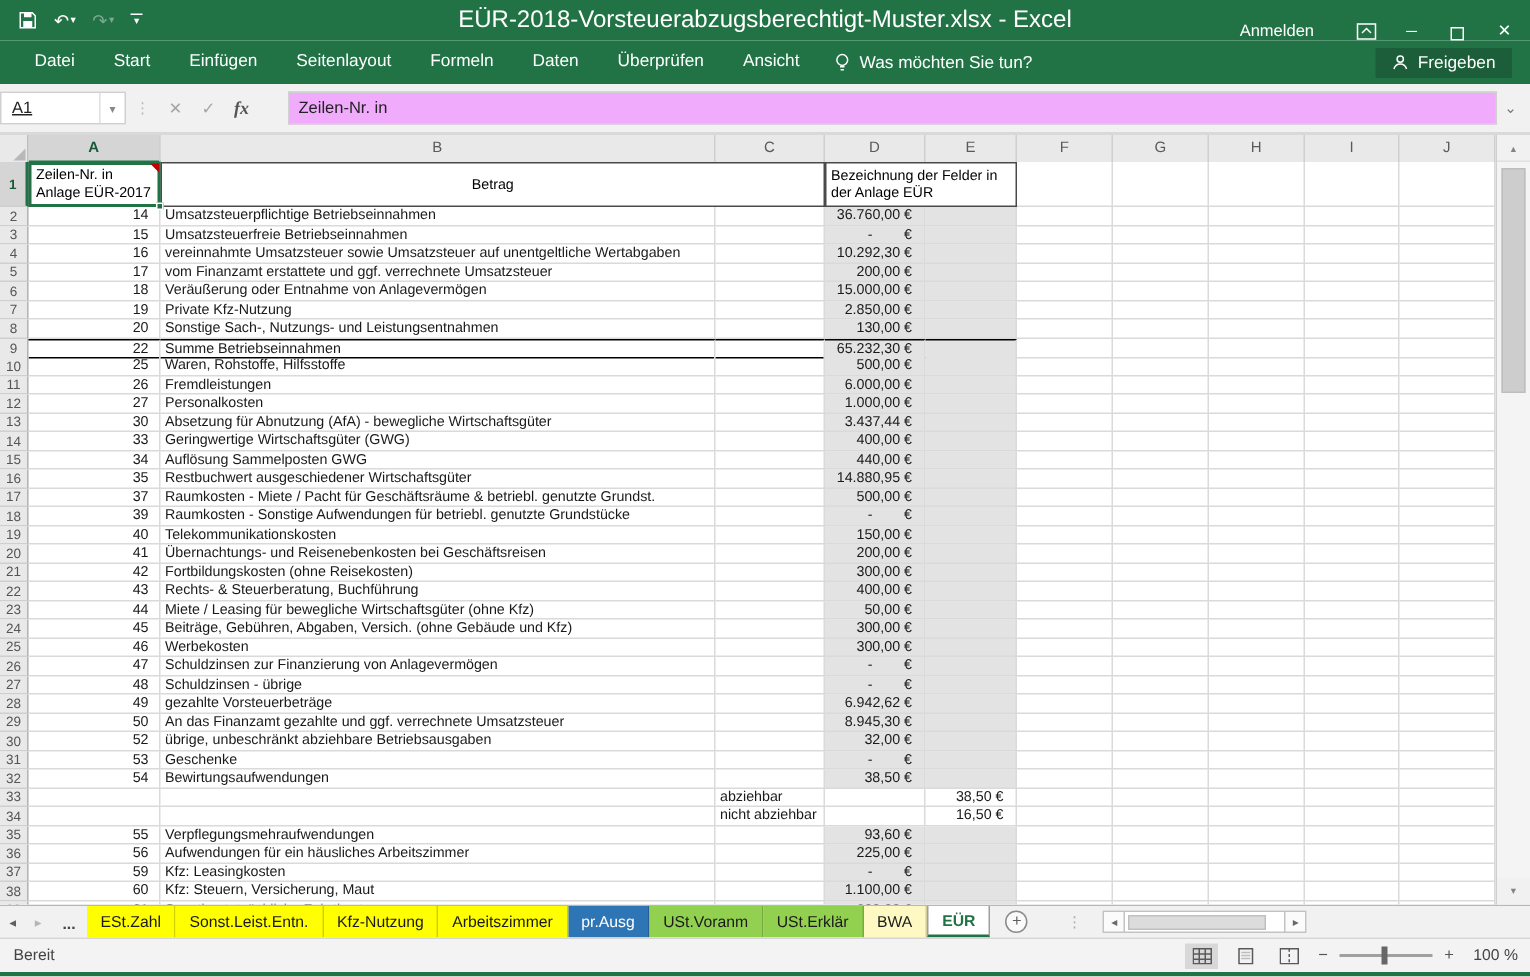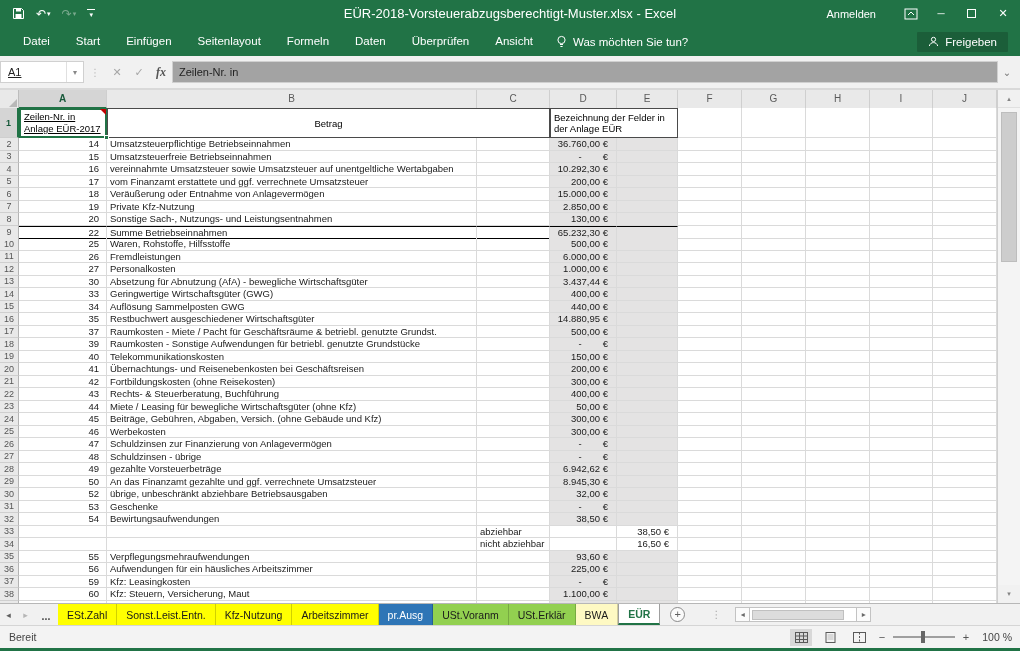--- a/index.html
+++ b/index.html
@@ -9,22 +9,22 @@
 
   
   .titlebar { position:relative; height:27px; background:#217346; color:#fff; display:flex; align-items:center; flex:none; }
   .qat { display:flex; align-items:center; gap:11px; padding-left:12px; z-index:2; }
   .qat .ic { display:flex; align-items:center; color:#fff; font-size:12px; line-height:1; cursor:default; }
   .qat .dis { color:#7aa98e; }
   .mini-caret::after { content:"\25BE"; font-size:7px; margin-left:1px; }
   .qat-custom { display:flex; flex-direction:column; align-items:center; }
   .qat-custom .bar { width:8px; border-top:1px solid #fff; margin-bottom:1px; }
   .qat-custom::after { content:"\25BE"; font-size:7px; color:#fff; }
-  .title-center { position:absolute; left:0; right:0; top:0; height:27px; display:flex; align-items:center; justify-content:center; font-size:13px; color:#fff; pointer-events:none; }
-  .tb-right { margin-left:auto; display:flex; align-items:center; height:27px; z-index:2; }
+  .title-center { position:absolute; left:0; right:0; top:0; height:27px; display:flex; align-items:center; justify-content:center; font-size:16px; color:#fff; pointer-events:none; }
+  .tb-right { margin-left:auto; display:flex; align-items:flex-end; height:27px; z-index:2; }
   .account { display:flex; align-items:center; padding:0 20px; font-size:11px; }
   .winbtn { width:30px; display:flex; align-items:center; justify-content:center; font-size:10px; }
   .winbtn.close { width:34px; font-size:11px; }
   .maxbox { width:9px; height:9px; border:1px solid #fff; display:inline-block; }
   .g-min::after { content:"\2500"; }
   .g-close::after { content:"\2715"; }
 
   
   .ribbonbar { height:29px; background:#217346; display:flex; align-items:center; color:#fff; font-size:11.5px; flex:none; }
   .rtabs { display:flex; align-items:flex-start; padding-left:10px; }
@@ -38,21 +38,21 @@
   .namebox .nb-text { flex:1; padding-left:7px;text-decoration:underline; }
   .namebox .nb-dd { width:17px; height:100%; border-left:1px solid #e0e0e0; display:flex; align-items:center; justify-content:center; color:#888; }
   .g-dd::after { content:"\25BE"; font-size:8px; }
   .fb-dots { color:#b9b9b9; font-size:10px; margin:0 6px; }
   .g-vdots::after { content:"\22EE"; }
   .fb-btn { width:22px; height:22px; display:flex; align-items:center; justify-content:center; font-size:11px; color:#a6a6a6; }
   .fb-btn.fx { color:#555; font-family:"Liberation Serif", serif; font-style:italic; font-weight:bold; font-size:12px; }
   .g-x::after { content:"\2715"; }
   .g-check::after { content:"\2713"; }
   .g-fx::after { content:"fx"; }
-  .fb-field { flex:1; height:22px; background:#a3a3a3; border:1px solid #d0d0d0; margin-left:0; display:flex; align-items:center; font-size:11px; color:#222; padding-left:6px; }
+  .fb-field { flex:1; height:22px; background:#f0abfc; border:1px solid #d0d0d0; margin-left:20px; display:flex; align-items:center; font-size:11px; color:#222; padding-left:6px; }
   .fb-expand { width:18px; display:flex; align-items:center; justify-content:center; color:#777; font-size:10px; }
   .g-chevd::after { content:"\2304"; }
 
   
   .sheetwrap { display:flex; flex:none; height:513px; }
   .sheetleft { width:997px; }
   .cols { display:grid; grid-template-columns:19px 88px 370px 73px 67px 61px 64px 64px 64px 63px 64px; }
   .colhead { height:18px; background:#e9e9e9; }
   .corner { position:relative; background:#e9e9e9; border-right:1px solid #bdbdbd; border-bottom:1px solid #bdbdbd; }
   .corner::after { content:""; position:absolute; right:1px; bottom:1px; border-left:8px solid transparent; border-bottom:8px solid #b8b8b8; }
@@ -61,21 +61,21 @@
 
   .gridrows { height:495px; overflow:hidden; position:relative; background:#fff; }
   .row { height:12.5px; }
   .row .cell { border-right:1px solid #dadada; border-bottom:1px solid #dadada; display:flex; align-items:center; font-size:9.5px; color:#1a1a1a; overflow:visible; white-space:pre; }
   .gutter { background:#e9e9e9; border-right:1px solid #b3b3b3; border-bottom:1px solid #cfcfcf; font-size:9px; color:#555; display:flex; align-items:center; justify-content:center; }
   .gutter-sel { background:#d5d5d5; color:#17593a; border-right:2px solid #217346; font-weight:bold; }
 
   .row1 { grid-template-columns:19px 88px 443px 128px 64px 64px 64px 63px 64px; height:30px; }
   .row1 .cell { border-right:1px solid #dadada; border-bottom:1px solid #dadada; font-size:9.5px; display:flex; align-items:center; }
   .row1 .hdrcell { border:1px solid #4a4a4a; }
-  .a1sel { position:relative; outline:2px solid #217346; outline-offset:-2px; z-index:3; padding:1px 4px; line-height:12.5px; white-space:normal;text-decoration:underline; }
+  .a1sel { position:relative; outline:2px solid #217346; outline-offset:-2px; z-index:3; padding:1px 4px; line-height:12.5px; white-space:normal; }
   .a1sel .note { position:absolute; top:0; right:0; width:0; height:0; border-left:6px solid transparent; border-top:6px solid #c00000; }
   .a1sel .handle { position:absolute; right:-3px; bottom:-3px; width:5px; height:5px; background:#217346; border:1px solid #fff; z-index:4; }
   .b1 { padding-left:3px; }
   .d1 { justify-content:center; }
 
   .cell.num { justify-content:flex-end; padding-right:7px; }
   .cell.desc { padding-left:3px; }
   .cell.clab { padding-left:3px; }
   .cell.val { justify-content:flex-end; padding-right:8px; }
   .cell.shade { background:#e4e3e3; }

